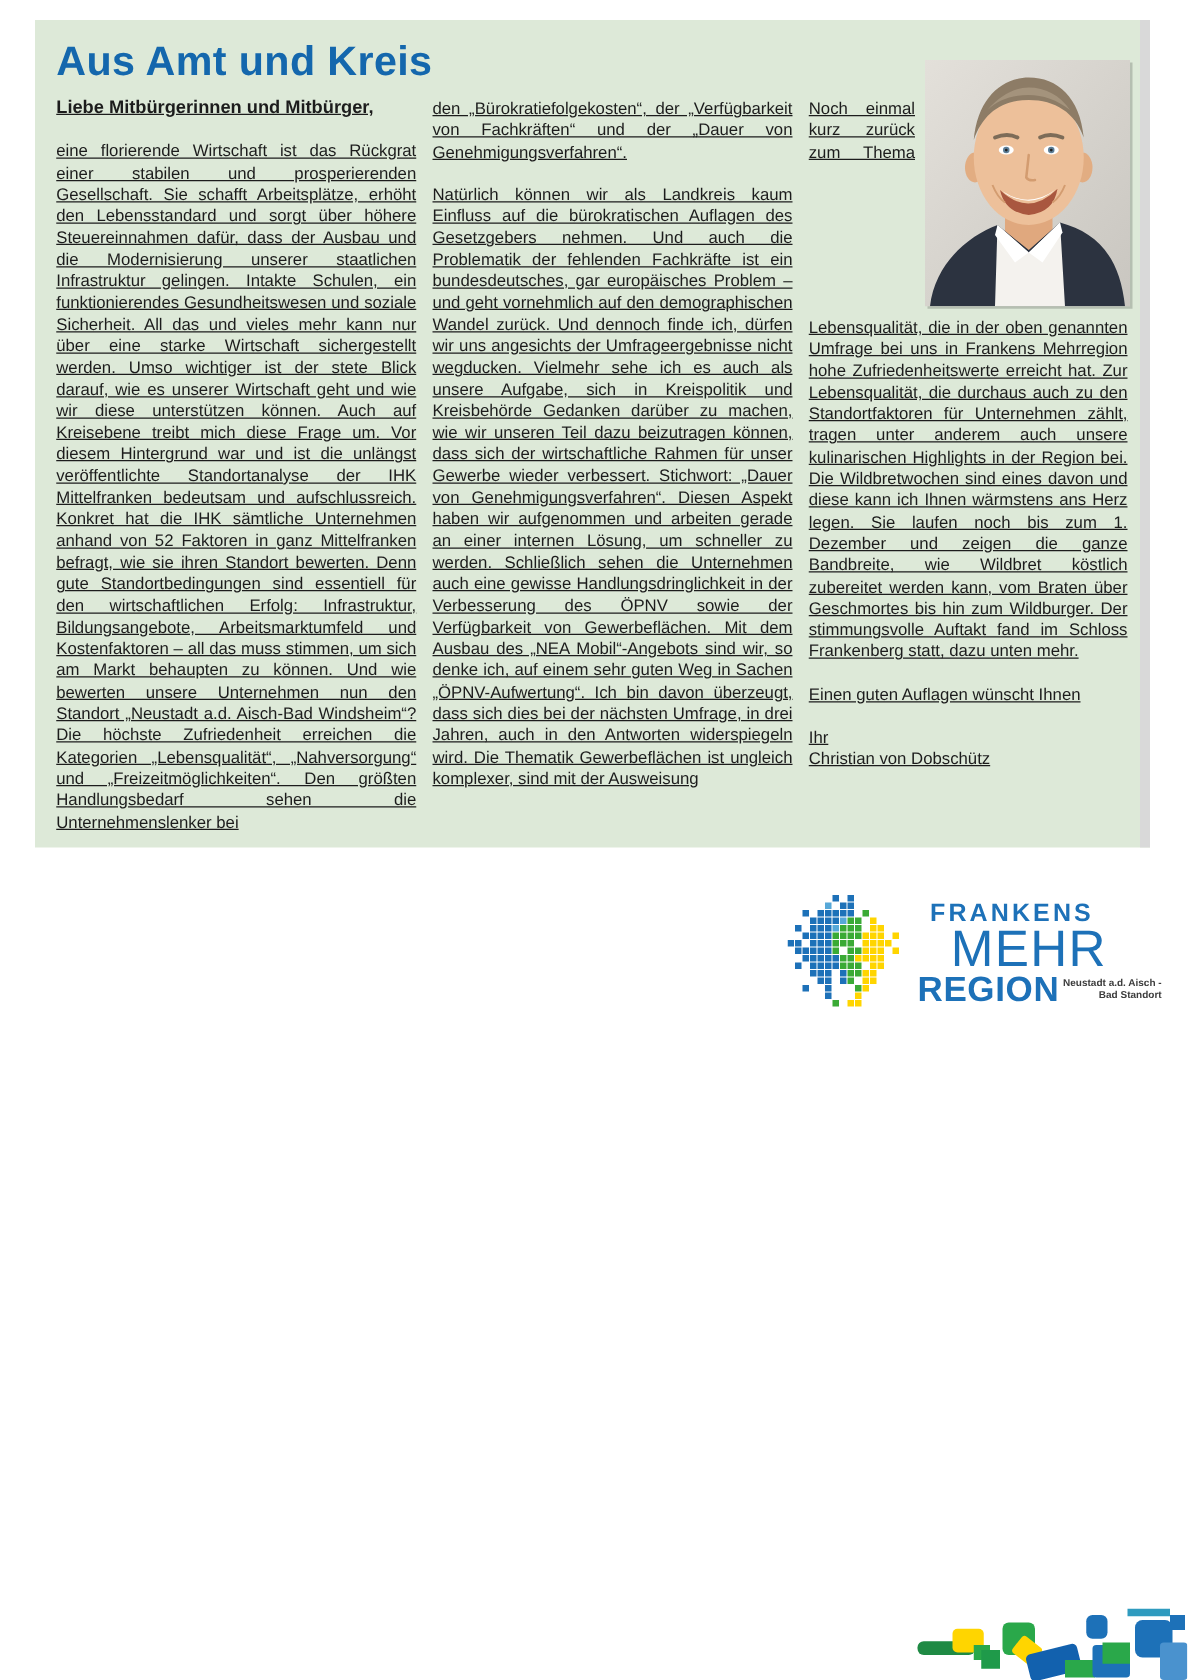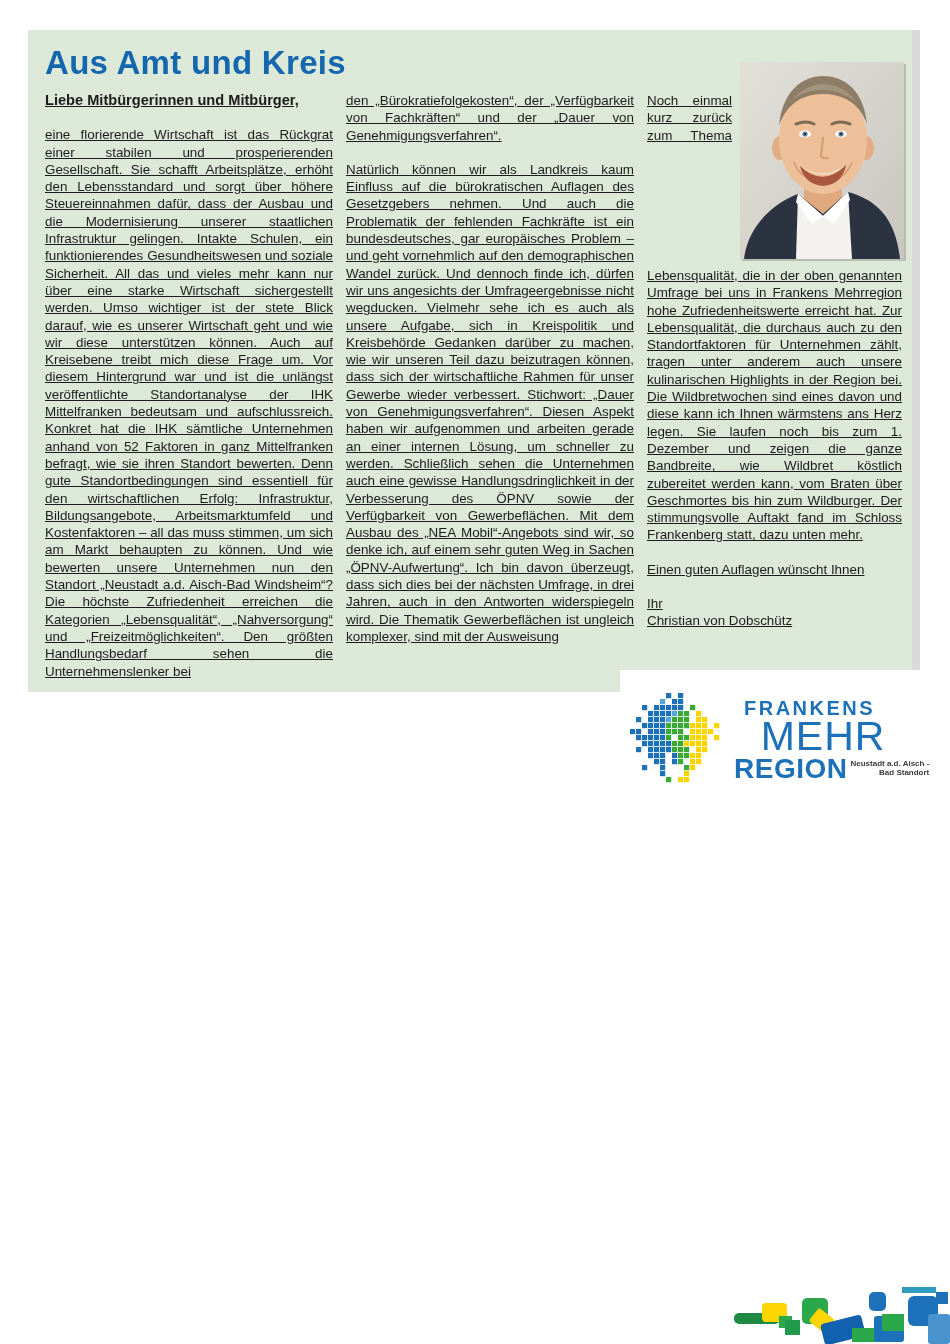--- a/index.html
+++ b/index.html
@@ -6,21 +6,21 @@
   body {
     width:950px; height:1344px;
     background:#ffffff;
     position:relative;
     overflow:hidden;
     font-family:"Liberation Sans", sans-serif;
     color:#1c1c1c;
   }
   
   .panel {
-    position:absolute; left:28px; top:30px;
+    position:absolute; left:28px; top:16px;
     width:892px; height:662px;
     background:#dde9d8;
     border-right:8px solid #d9d9d9;
     box-sizing:border-box;
     padding:14px 10px 0 17px;
   }
   .panel h1 {
     margin:0 0 10px 0;
     font-size:33px;
     font-weight:bold;
@@ -46,21 +46,21 @@
   .portrait {
     float:right;
     width:164px; height:197px;
     margin:-30px -2px 8px 8px;
     box-shadow:2px 2px 0 rgba(0,0,0,0.18);
     background:#d8d5cf;
   }
   .portrait svg { display:block; width:100%; height:100%; }
   
   .logobox {
-    position:absolute; left:620px; top:670px;
+    position:absolute; left:620px; top:693px;
     width:302px; height:138px;
     background:#ffffff;
     display:flex; align-items:center; justify-content:center;
     gap:8px;
   }
   .logomap { width:96px; height:92px; flex:0 0 auto; }
   .logotext { width:178px; color:#1d71b8; }
   .lt1 { font-size:20px; font-weight:bold; letter-spacing:2.5px; text-align:left; padding-left:10px; }
   .lt2 { font-size:41px; font-weight:normal; letter-spacing:1px; line-height:0.82; text-align:center; }
   .lt3row { display:flex; align-items:flex-start; margin-top:2px;text-align:right; }

